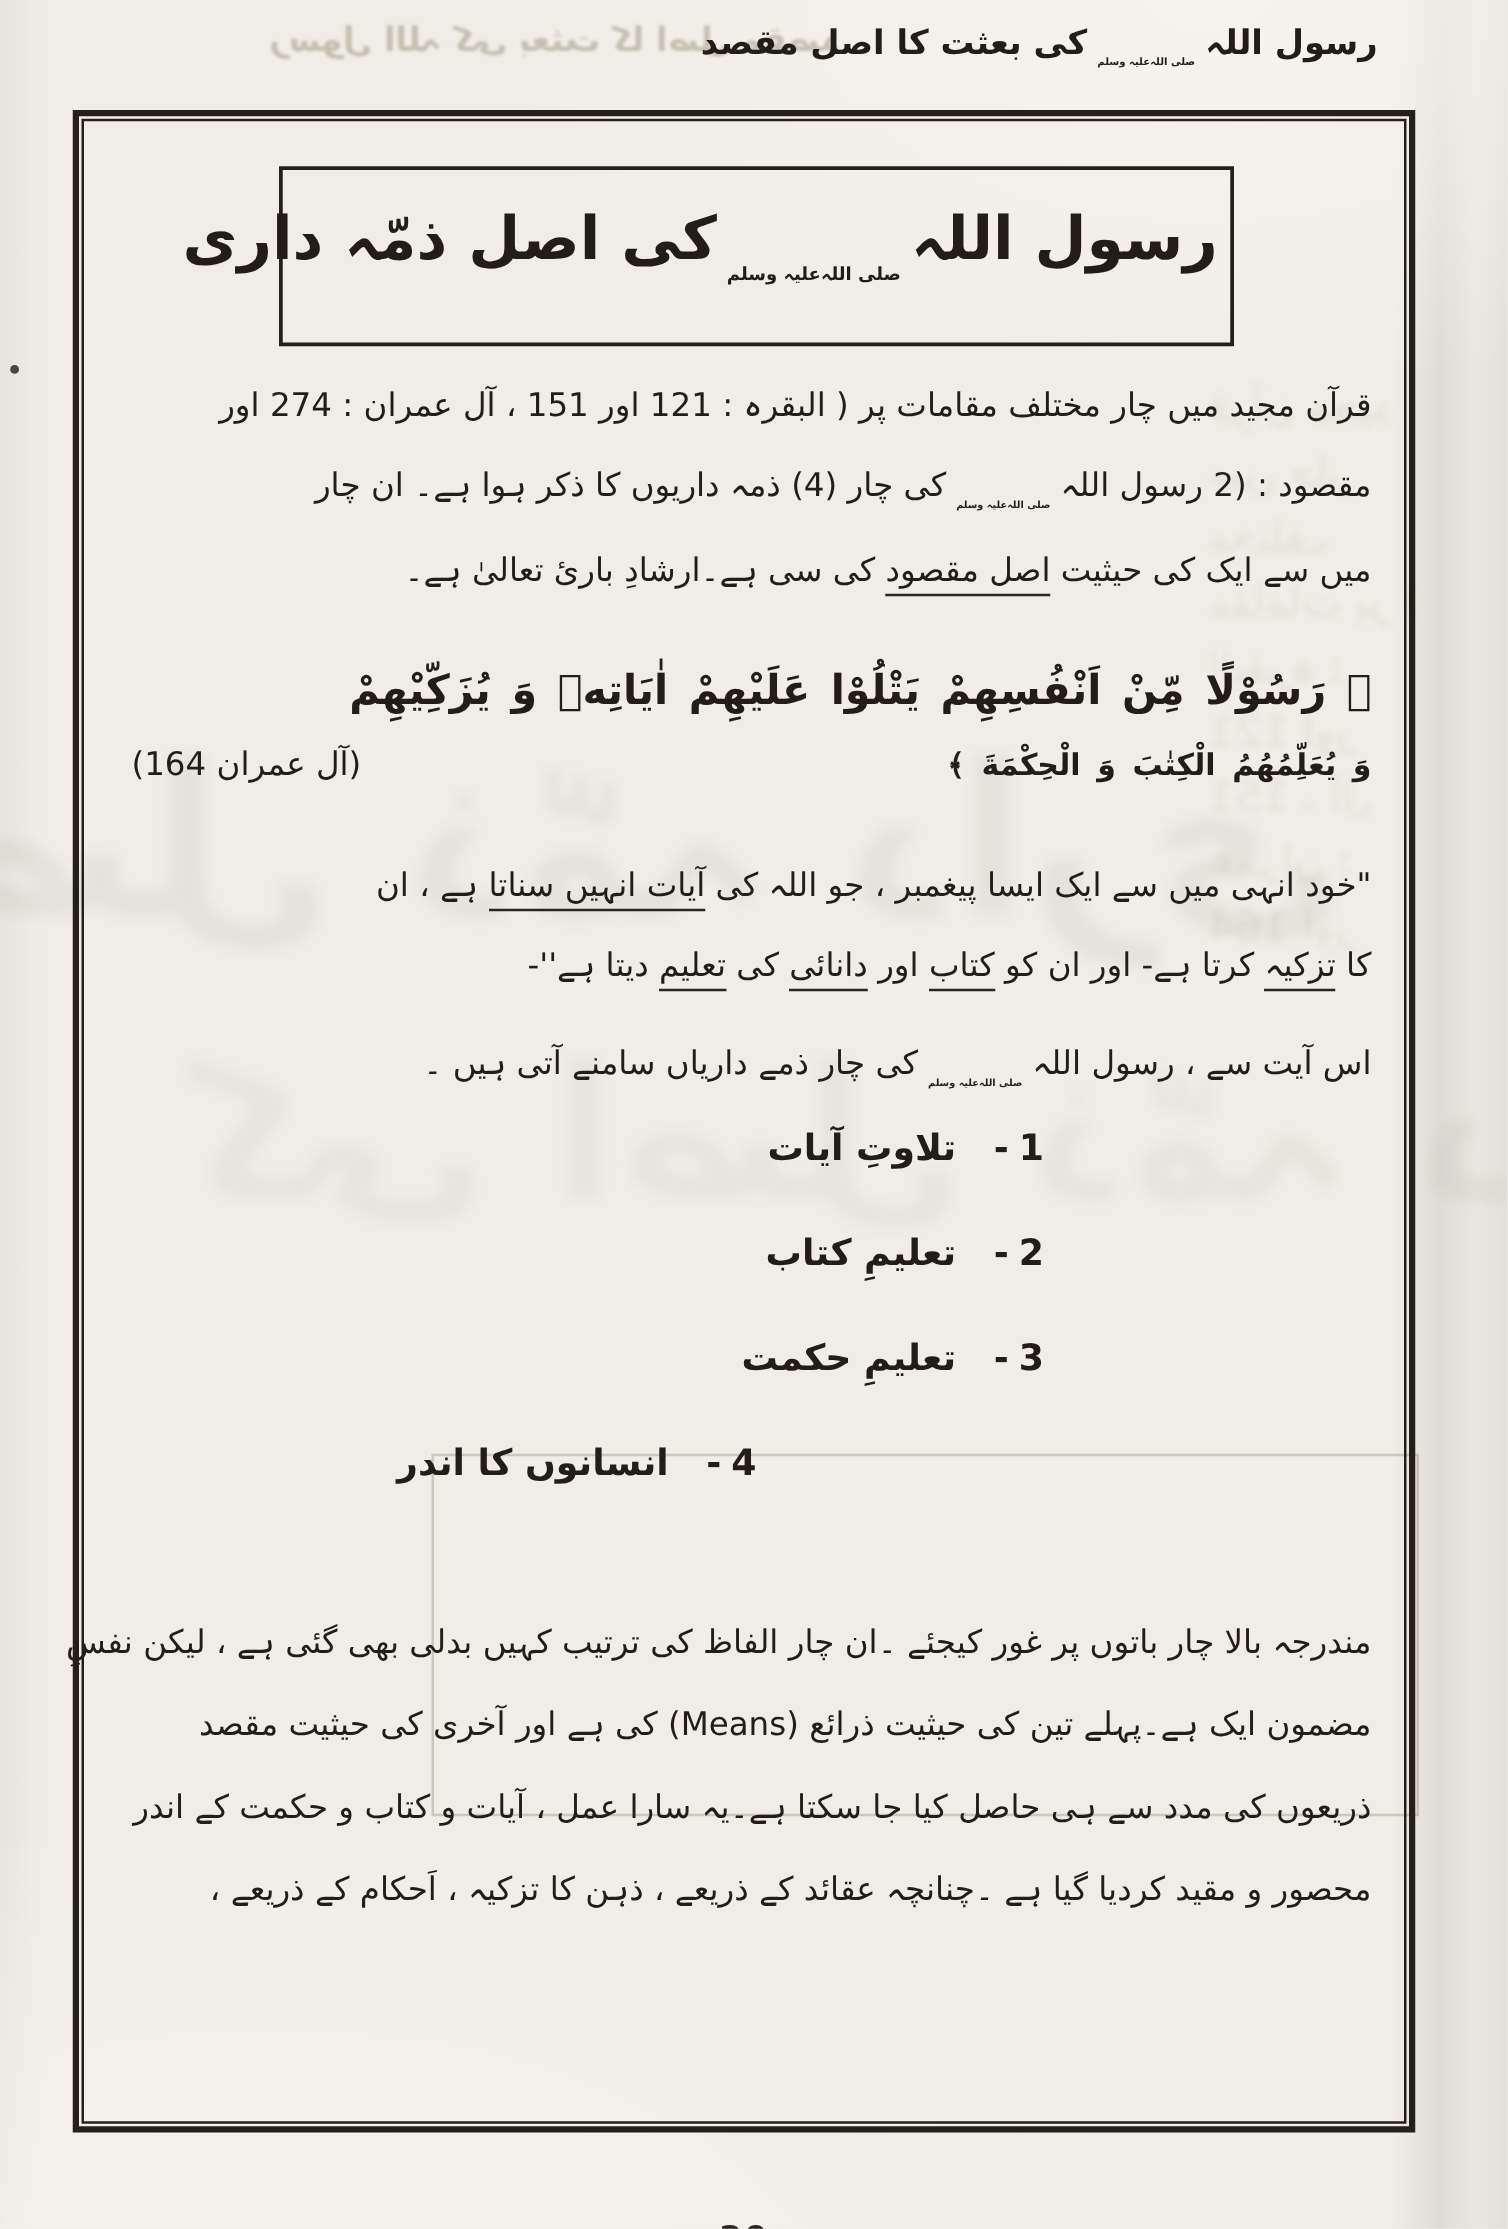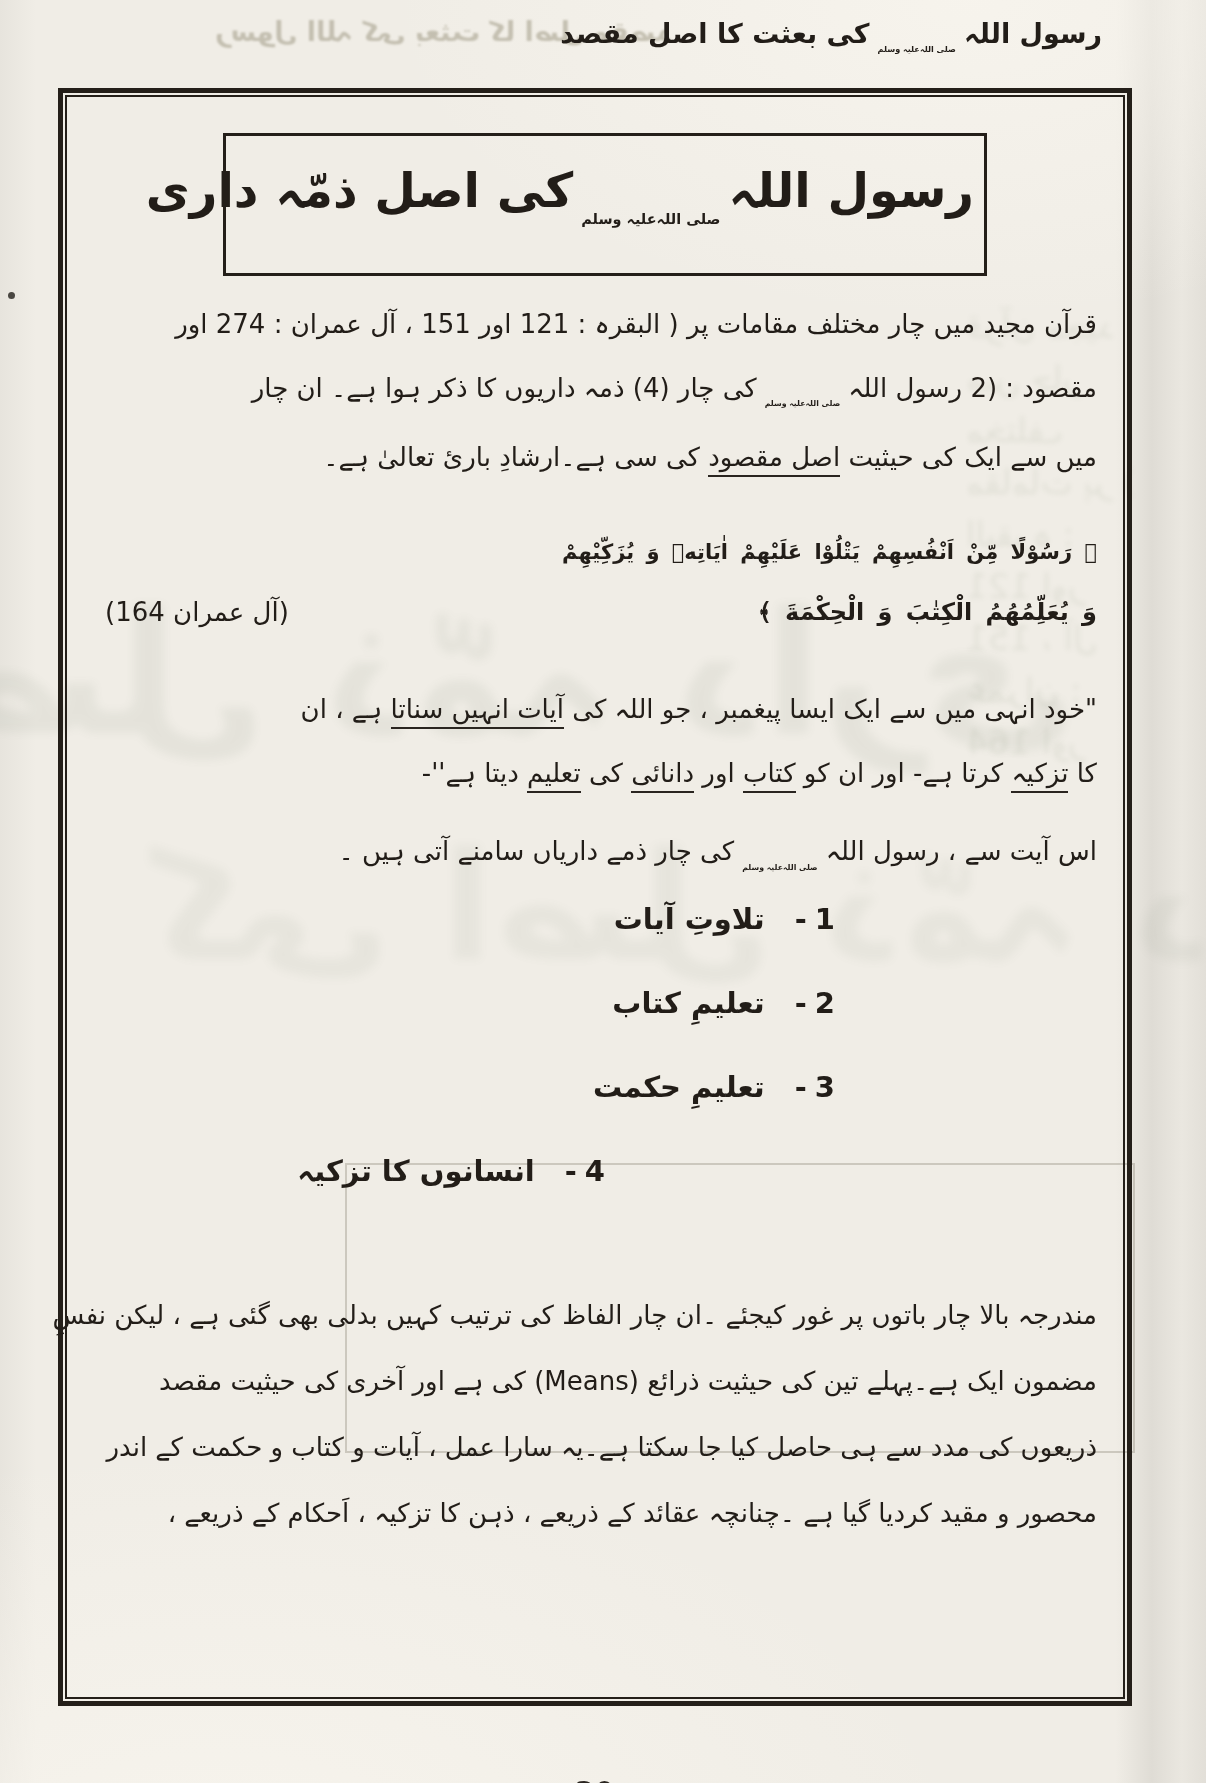--- a/index.html
+++ b/index.html
@@ -56,21 +56,21 @@
     margin:36px 110px 0 130px; border:3px solid #241f19;
     padding:26px 10px 30px; text-align:center; direction:rtl;
     font-size:48px; font-weight:bold; white-space:nowrap;
   }
   .line {
     direction:rtl; text-align:right; white-space:nowrap;
     font-size:26px; line-height:64px;
   }
   .intro { margin-top:16px; }
   .u { border-bottom:2.5px solid #2a2520; padding-bottom:3px; }
-  .verse1 { margin-top:24px; font-size:21px; font-weight:bold; line-height:78px;
+  .verse1 { margin-top:24px; font-size:33px; font-weight:bold; line-height:78px;
     direction:rtl; text-align:right; white-space:nowrap; word-spacing:5px; }
   .verse-row { margin-top:6px; display:flex; direction:rtl;
     justify-content:space-between; align-items:center; padding-left:12px; }
   .verse-row .v2 { font-size:24px; font-weight:bold; word-spacing:5px; white-space:nowrap; }
   .verse-row .ref { font-size:26px; font-weight:normal; white-space:nowrap; }
   .translation { margin-top:50px; }
   .lead { margin-top:14px; }
   .duties { margin-top:14px; list-style:none; }
   .duty { display:flex; direction:rtl; align-items:baseline; gap:8px;
     height:84px; font-size:29px; font-weight:bold; margin-right:262px; }
@@ -166,21 +166,21 @@
           <span class="lbl">تعلیمِ کتاب</span>
         </li>
         <li class="duty">
           <span class="num">3</span>
             <span>-</span>
           <span class="lbl">تعلیمِ حکمت</span>
         </li>
         <li class="duty shifted">
           <span class="num">4</span>
             <span>-</span>
-          <span class="lbl">انسانوں کا تزکیہ</span>
+          <span class="lbl">انسانوں کا اندر</span>
         </li>
       </ul>
 
       <div class="bodytext">
         <p class="line">مندرجہ بالا چار باتوں پر غور کیجئے ۔ان چار الفاظ کی ترتیب کہیں بدلی بھی گئی ہے ، لیکن نفسِ</p>
         <p class="line">مضمون ایک ہے۔پہلے تین کی حیثیت ذرائع (Means) کی ہے اور آخری کی حیثیت مقصد</p>
         <p class="line">ذریعوں کی مدد سے ہی حاصل کیا جا سکتا ہے۔یہ سارا عمل ، آیات و کتاب و حکمت کے اندر</p>
         <p class="line">محصور و مقید کردیا گیا ہے ۔چنانچہ عقائد کے ذریعے ، ذہن کا تزکیہ ، اَحکام کے ذریعے ،</p>
       </div>
 

